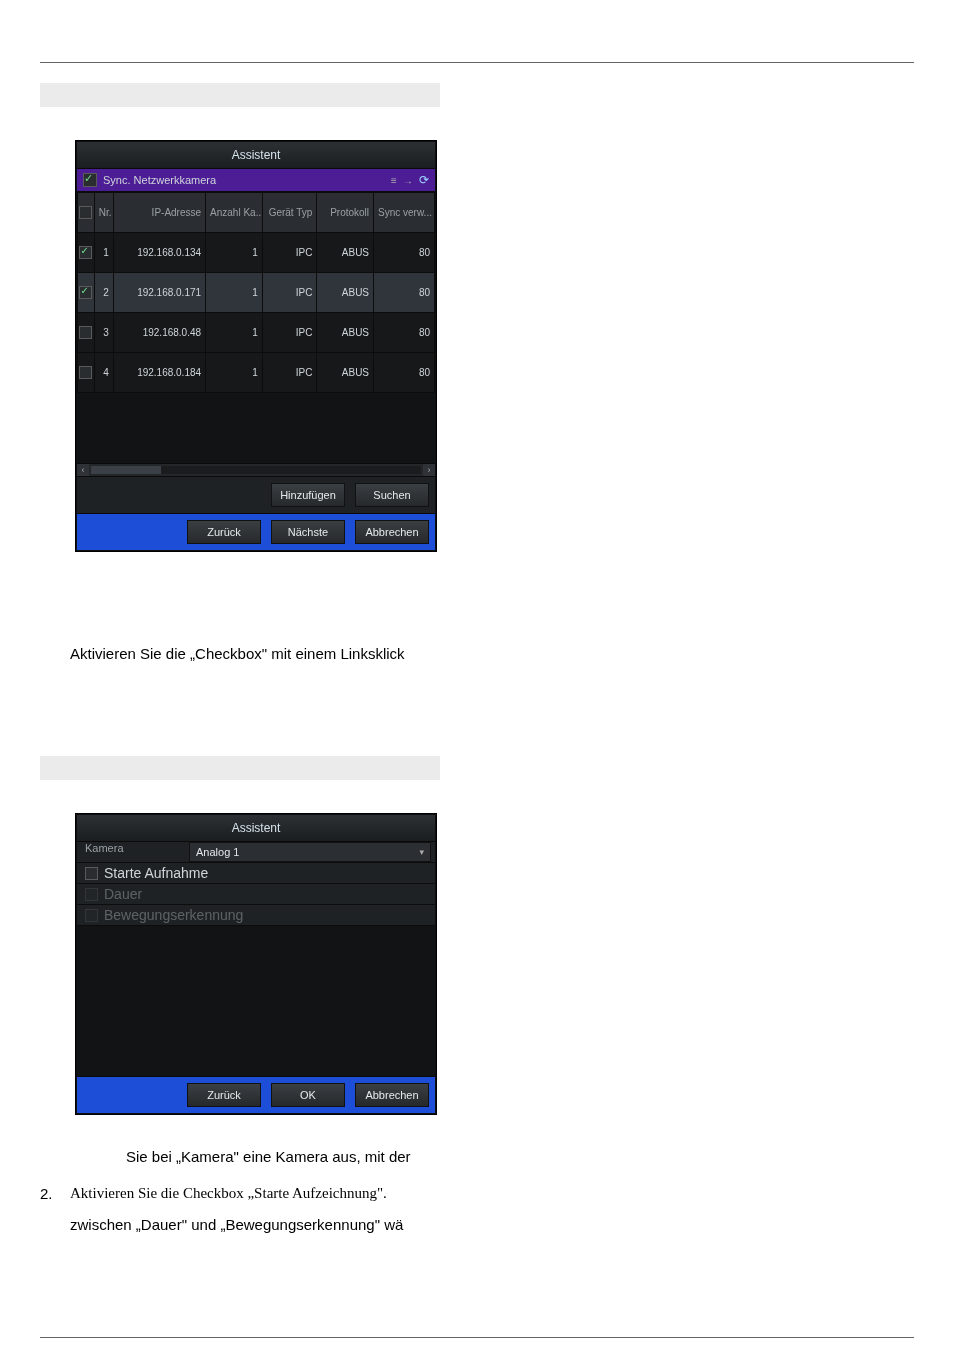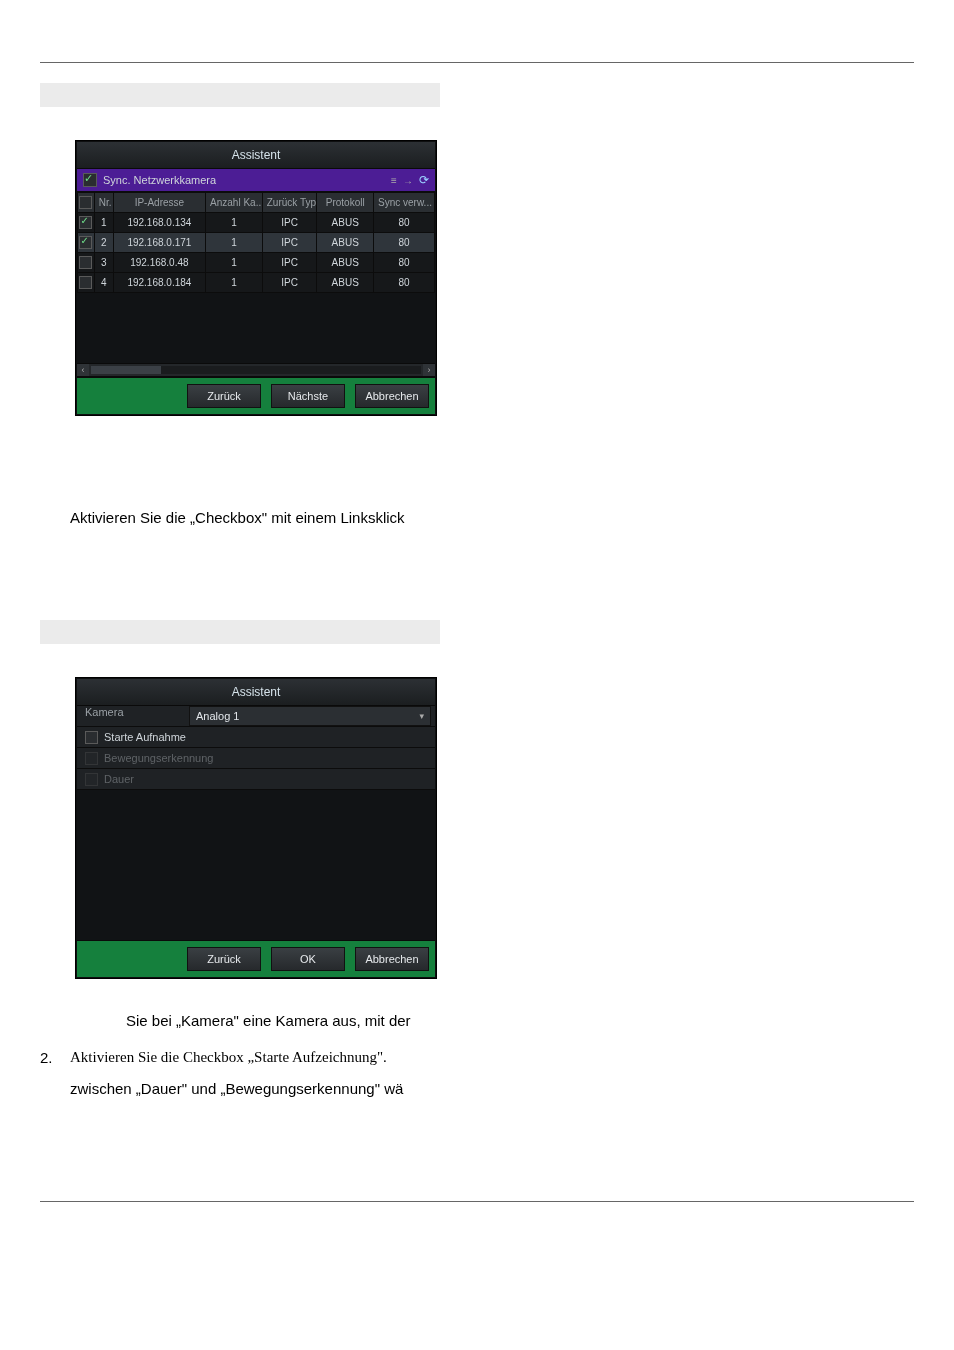--- a/index.html
+++ b/index.html
@@ -137,24 +137,24 @@
     font-size: 10px;
   }
 
   .tbl {
     width: 100%;
     border-collapse: collapse;
     table-layout: fixed;
   }
   .tbl th, .tbl td {
     border: 1px solid #0c0c0c;
-    padding: 2px 4px;
+    padding: 12px 4px;
     font-size: 10px;
     color: #cfd5da;
-    text-align: center;
+    text-align: right;
     height: 15px;
     overflow: hidden;
     white-space: nowrap;
   }
   .tbl th {
     background: #2a2e32;
     color: #9aa0a5;
     font-weight: normal;
   }
   .tbl td { background: #16181a; }
@@ -237,21 +237,21 @@
     color: #e6e9ec;
     background: linear-gradient(#3a3f43, #26292c);
     border: 1px solid #111;
     cursor: pointer;
   }
   .footer-row {
     display: flex;
     justify-content: flex-end;
     gap: 10px;
     padding: 6px;
-    background: #15803d;
+    background: #1d4ed8;
     border-top: 1px solid #0a0a0a;
   }
 
   
   .field-row {
     display: flex;
     align-items: flex-start;
     height: 20px;
     border-bottom: 1px solid #0c0c0c;
   }
@@ -291,21 +291,21 @@
   .check-row .cb {
     width: 11px;
     height: 11px;
     border: 1px solid #5a5a5a;
     background: #2a2d30;
     margin-right: 6px;
     position: relative;
     cursor: pointer;
   }
   .check-row .lbl {
-    font-size: 11px;
+    font-size: 14px;
     color: #cfd5da;
   }
   .check-row.disabled .lbl,
   .check-row.disabled .cb {
     opacity: 0.35;
   }
   .rec-spacer {
     height: 150px;
     background: #111315;
   }
@@ -345,21 +345,21 @@
           <col style="width:52px">
           <col style="width:54px">
           <col style="width:58px">
         </colgroup>
         <thead>
           <tr>
             <th class="cb-cell"><span class="cb"></span></th>
             <th>Nr.</th>
             <th>IP-Adresse</th>
             <th>Anzahl Ka...</th>
-            <th>Zurück Typ</th>
+            <th>Gerät Typ</th>
             <th>Protokoll</th>
             <th>Sync verw...</th>
           </tr>
         </thead>
         <tbody id="cam-tbody">
             <tr>
               <td class="cb-cell"><span class="cb checked"></span></td>
               <td>1</td>
               <td>192.168.0.134</td>
               <td>1</td>
@@ -399,20 +399,24 @@
 
       <div class="scroll-area"></div>
       <div class="scrollbar-h">
         <div class="sbtn">‹</div>
         <div class="track">
           <div class="thumb"></div>
         </div>
         <div class="sbtn">›</div>
       </div>
 
+      <div class="btn-row tight">
+        <div class="dbtn">Hinzufügen</div>
+        <div class="dbtn">Suchen</div>
+      </div>
       <div class="footer-row">
         <div class="dbtn">Zurück</div>
         <div class="dbtn">Nächste</div>
         <div class="dbtn">Abbrechen</div>
       </div>
     </div>
   </div>
 
   <div class="gap-80"></div>
 
@@ -431,25 +435,25 @@
         <div class="select">
           <span>Analog 1</span>
         </div>
       </div>
       <div class="check-row">
         <span class="cb"></span>
         <span class="lbl">Starte Aufnahme</span>
       </div>
       <div class="check-row disabled">
         <span class="cb"></span>
-        <span class="lbl">Bewegungserkennung</span>
+        <span class="lbl">Dauer</span>
       </div>
       <div class="check-row disabled">
         <span class="cb"></span>
-        <span class="lbl">Dauer</span>
+        <span class="lbl">Bewegungserkennung</span>
       </div>
       <div class="rec-spacer"></div>
       <div class="footer-row">
         <div class="dbtn">Zurück</div>
         <div class="dbtn">OK</div>
         <div class="dbtn">Abbrechen</div>
       </div>
     </div>
   </div>
 

